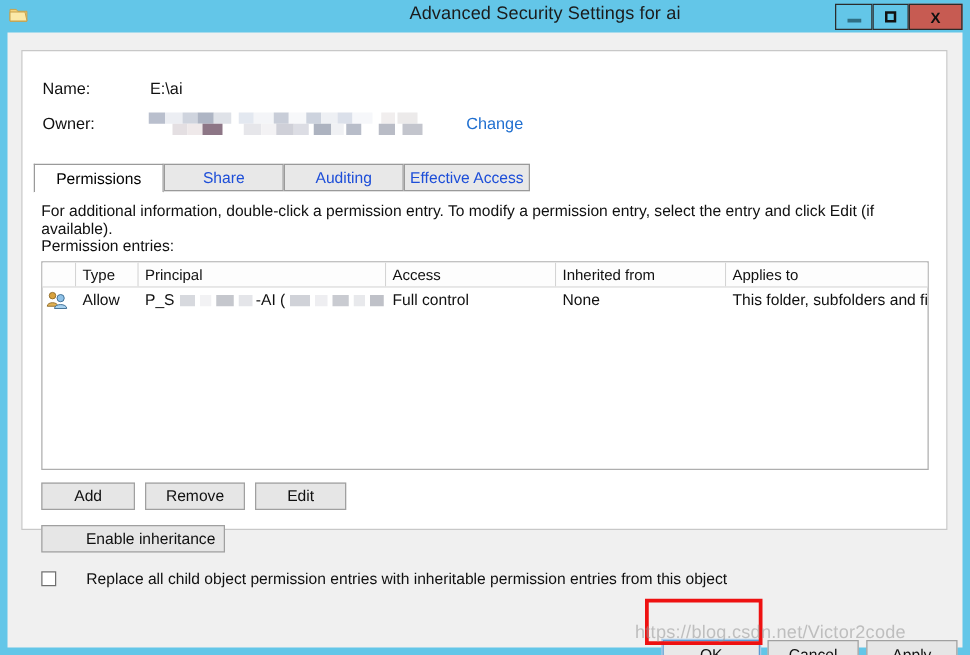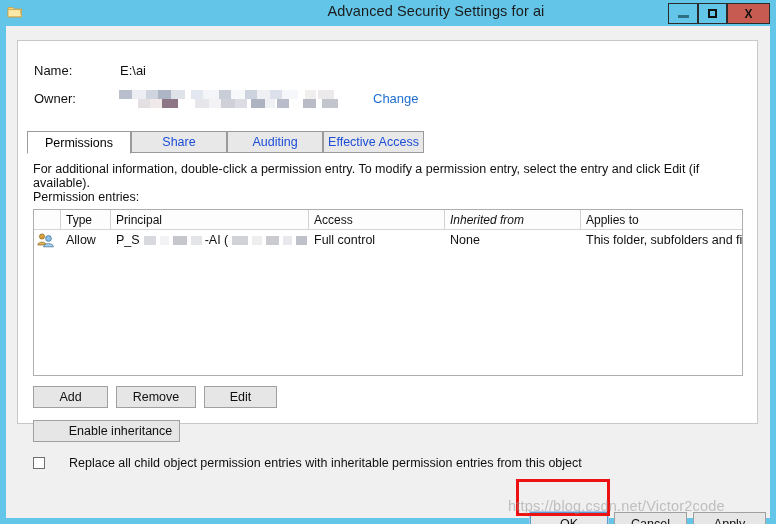--- a/index.html
+++ b/index.html
@@ -370,21 +370,21 @@
 
       <div id="info-text">For additional information, double-click a permission entry. To modify a permission entry, select the entry and click Edit (if available).</div>
       <div id="entries-label">Permission entries:</div>
 
       <div id="permlist">
         <div id="permheader">
           <div class="hcell" style="left:0px;   width:27px;"></div>
           <div class="hcell" style="left:27px;  width:50px;">Type</div>
           <div class="hcell" style="left:77px;  width:198px;">Principal</div>
           <div class="hcell" style="left:275px; width:136px;">Access</div>
-          <div class="hcell" style="left:411px; width:136px;font-style:italic;">Inherited from</div>
+          <div class="hcell" style="left:411px; width:136px;">Inherited from</div>
           <div class="hcell" style="left:547px; width:161px; border-right:none;">Applies to</div>
         </div>
 
         <div class="row">
           <span id="row-icon">
             <svg width="17" height="16" viewBox="0 0 17 16">
               <circle cx="5" cy="4.5" r="2.6" fill="#d8a23e" stroke="#8a6520" stroke-width="0.7"></circle>
               <path d="M0.8 13 C0.8 9.2 9.2 9.2 9.2 13 Z" fill="#e0b257" stroke="#8a6520" stroke-width="0.7"></path>
               <circle cx="11.5" cy="6.5" r="2.9" fill="#8fc2e8" stroke="#33648c" stroke-width="0.7"></circle>
               <path d="M6.6 14.8 C6.6 10.6 16.4 10.6 16.4 14.8 Z" fill="#a9d3f0" stroke="#33648c" stroke-width="0.7"></path>

